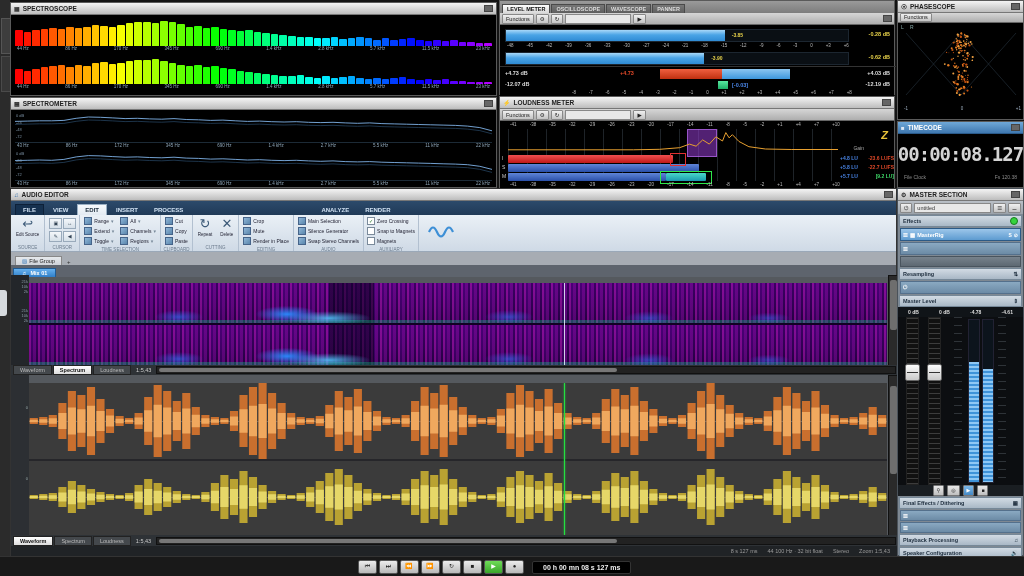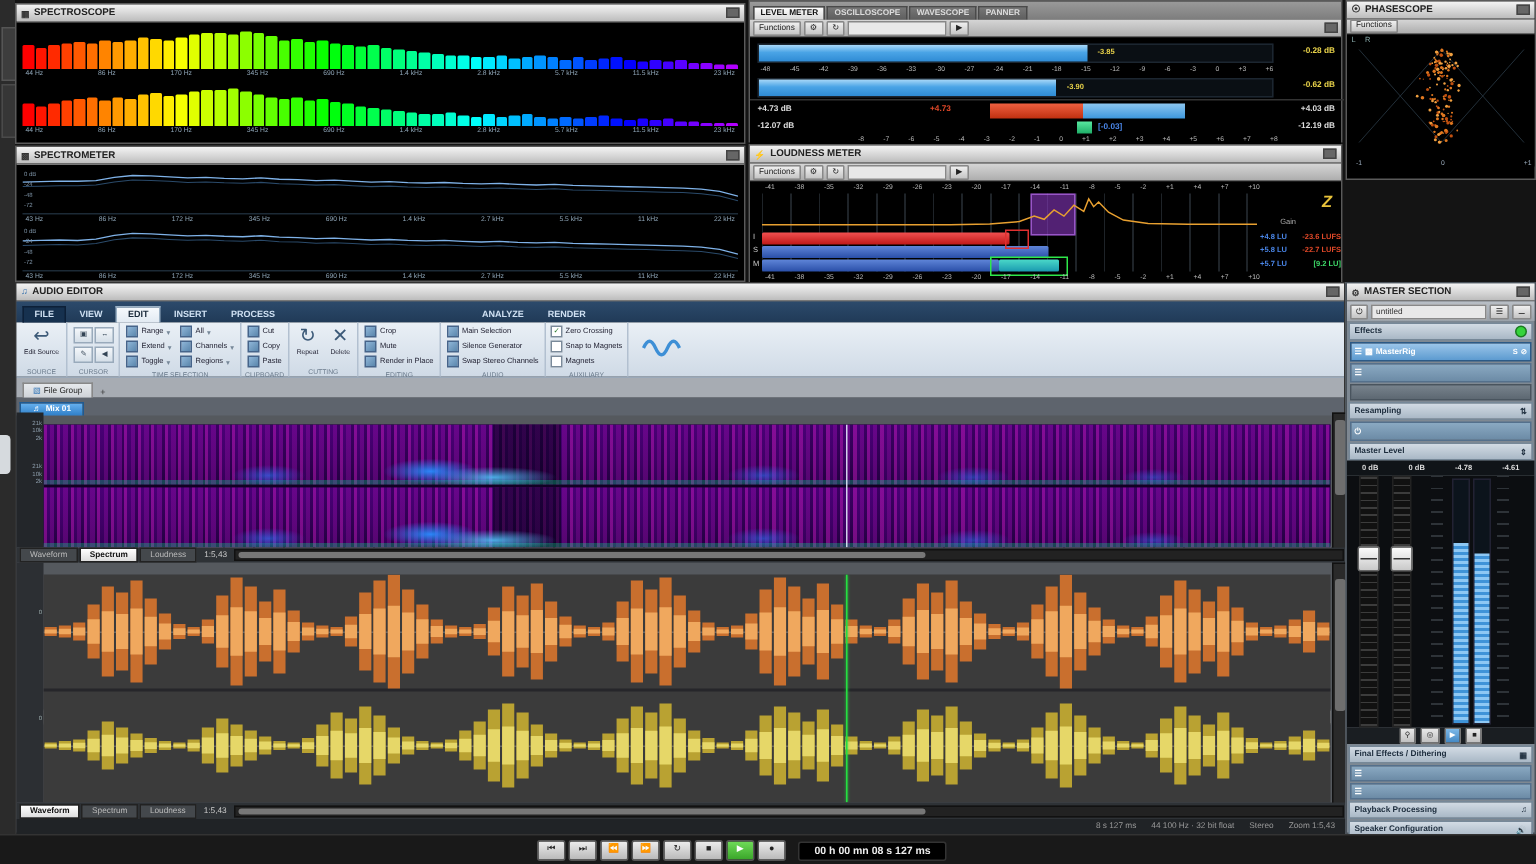--- a/index.html
+++ b/index.html
@@ -635,20 +635,35 @@
           <circle cx="61.5" cy="49.6" r="0.7" fill="#f0a040"></circle>
         </svg>
       <div id="phaseScale" class="tickrow" style="position:absolute;left:4px;bottom:0;width:117px;color:#9ab;">
           <span>-1</span>
           <span>0</span>
           <span>+1</span>
         </div>
     </div>
   </div>
 
+  <div class="abs panel" style="left:897px;top:121px;width:127px;height:67px;">
+    <div class="phead" style="background:linear-gradient(180deg,#6fa8d8,#3f78b0);color:#fff;border-bottom:1px solid #2a5a8a;">
+      <span class="picon" style="color:#dce8f4;">■</span>
+      <span>TIMECODE</span>
+      <span class="sp"></span>
+        <span class="mini"></span>
+    </div>
+    <div style="height:40px;display:flex;align-items:center;justify-content:center;">
+      <span style="font-family:'DejaVu Sans Mono',monospace;font-size:19px;font-weight:bold;color:#d4d4d4;letter-spacing:-1px;">00:00:08.127</span>
+    </div>
+    <div style="display:flex;justify-content:space-between;padding:0 6px;font-size:5px;color:#8a8a8a;">
+      <span>File Clock</span>
+      <span>Fs 120.38</span>
+    </div>
+  </div>
 
   <div class="abs" style="left:10px;top:188px;width:887px;height:368px;background:#55595e;border:1px solid #333;box-sizing:border-box;">
 
     <div class="phead" style="height:11px;">
       <span class="picon" style="color:#2a6aaa;">♫</span>
       <span>AUDIO EDITOR</span>
       <span class="sp"></span>
         <span class="mini"></span>
     </div>
 

